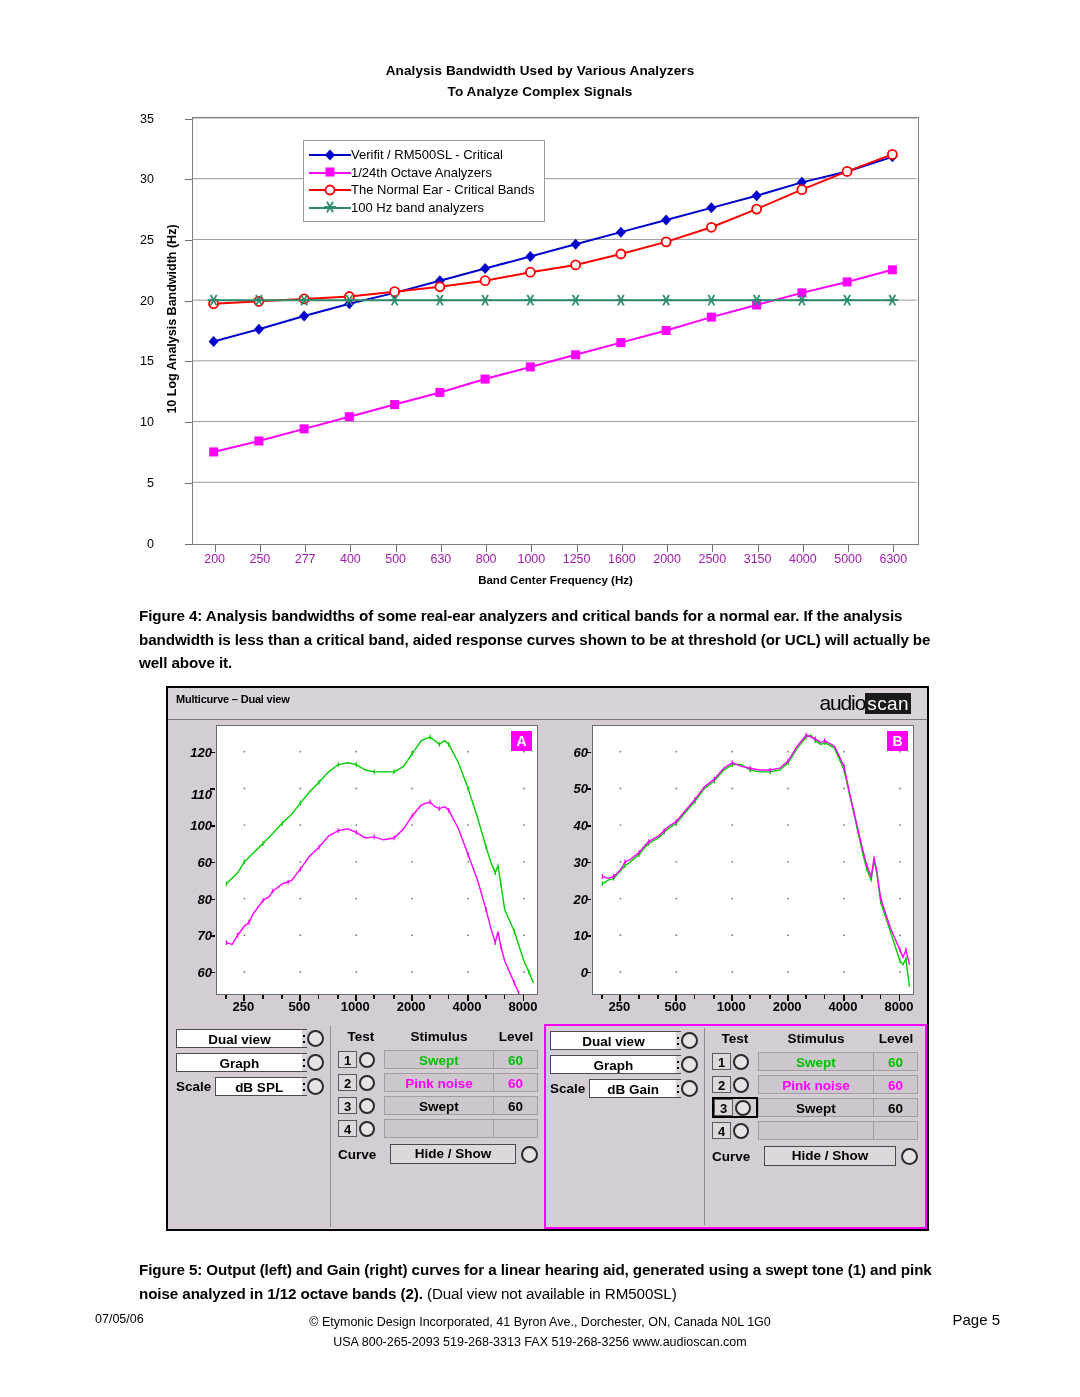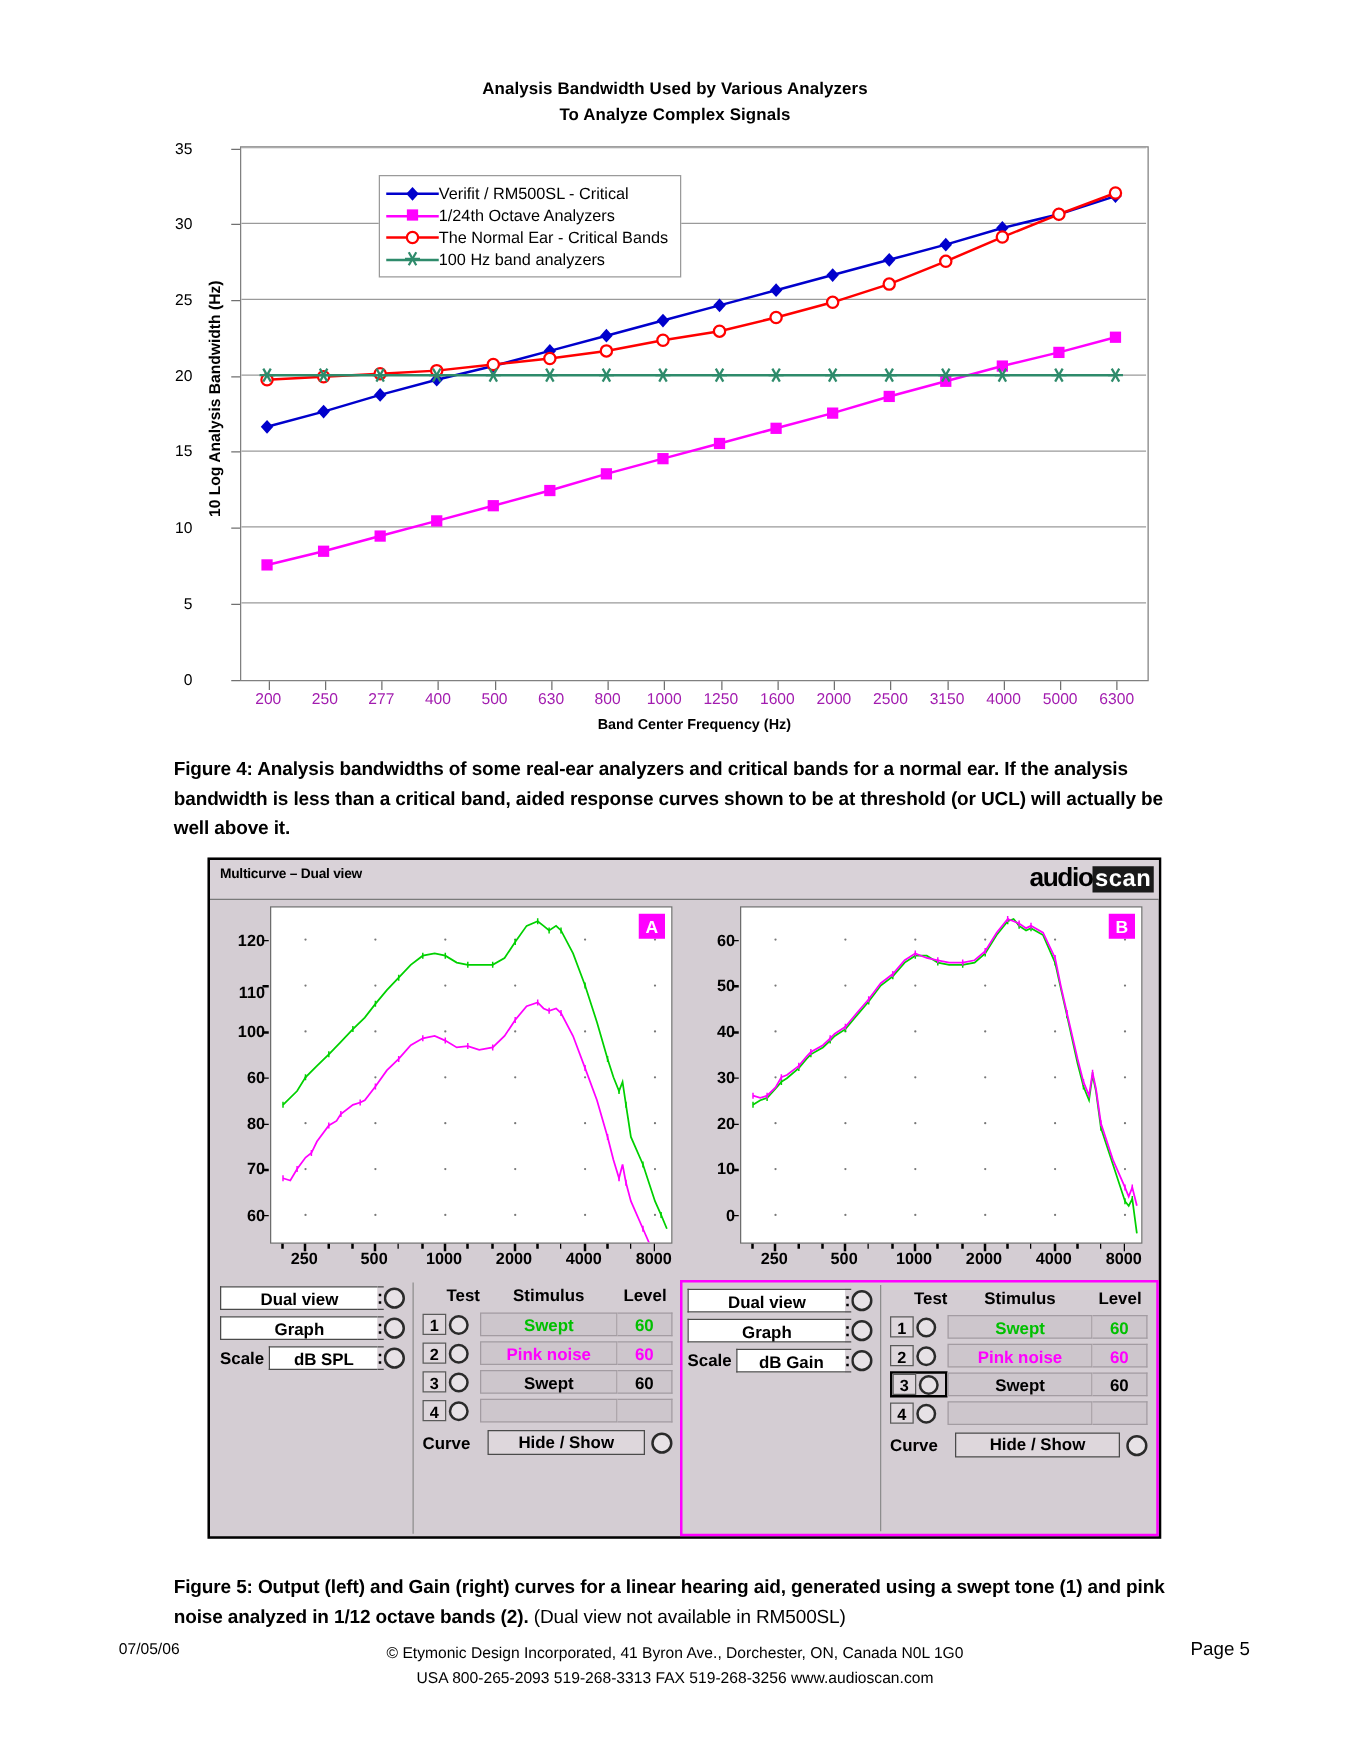--- a/index.html
+++ b/index.html
@@ -122,22 +122,22 @@
     left: 0; top: 0; right: 0; height: 31px;
     background: #d9d2d8;
     border-bottom: 1px solid #7a7a7a;
   }
   #app-title {
     position: absolute; left: 8px; top: 5px;
     font-size: 11px; font-weight: bold;
     letter-spacing: -0.2px;
   }
   #brand {
-    position: absolute; right: 4px; top: 3px;
-    font-size: 21px; font-weight: bold;
+    position: absolute; right: 16px; top: 3px;
+    font-size: 21px; font-weight: normal;
     letter-spacing: -1.1px;
     line-height: 24px;
   }
   #brand .audio { color: #000; }
   #brand .scan {
     color: #ffffff;
     background: #1a1a1a;
     padding: 0 2px;
     letter-spacing: 0.4px;
     font-size: 19px;
@@ -172,20 +172,21 @@
     z-index: 5;
   }
   .g-ylbl {
     position: absolute;
     width: 40px;
     right: 330px;
     text-align: right;
     font-size: 13px;
     font-weight: bold;
     transform: translateY(-50%);
+    font-style: italic;
   }
   .g-xlbl {
     position: absolute;
     top: 278px;
     width: 46px;
     text-align: center;
     font-size: 13px;
     font-weight: bold;
     transform: translateX(-50%);
   }
@@ -262,21 +263,21 @@
   }
   #ctrl-a .ctrl-right { left: 168px; width: 200px; }
   #ctrl-b .ctrl-right { left: 166px; width: 206px; }
 
   .tbl-head {
     display: flex; align-items: center;
     font-size: 13.5px; font-weight: bold;
     height: 19px;
     margin-bottom: 3px;
   }
-  .th-test { width: 46px; text-align: right; }
+  .th-test { width: 46px; text-align: center; }
   .th-stim { flex: 1 1 auto; text-align: center; }
   .th-level { width: 44px; text-align: center; }
 
   .test-row {
     display: flex; align-items: center;
     height: 21px; margin-bottom: 2px;
   }
   .test-btn {
     display: flex; align-items: center;
     width: 46px; height: 21px;

